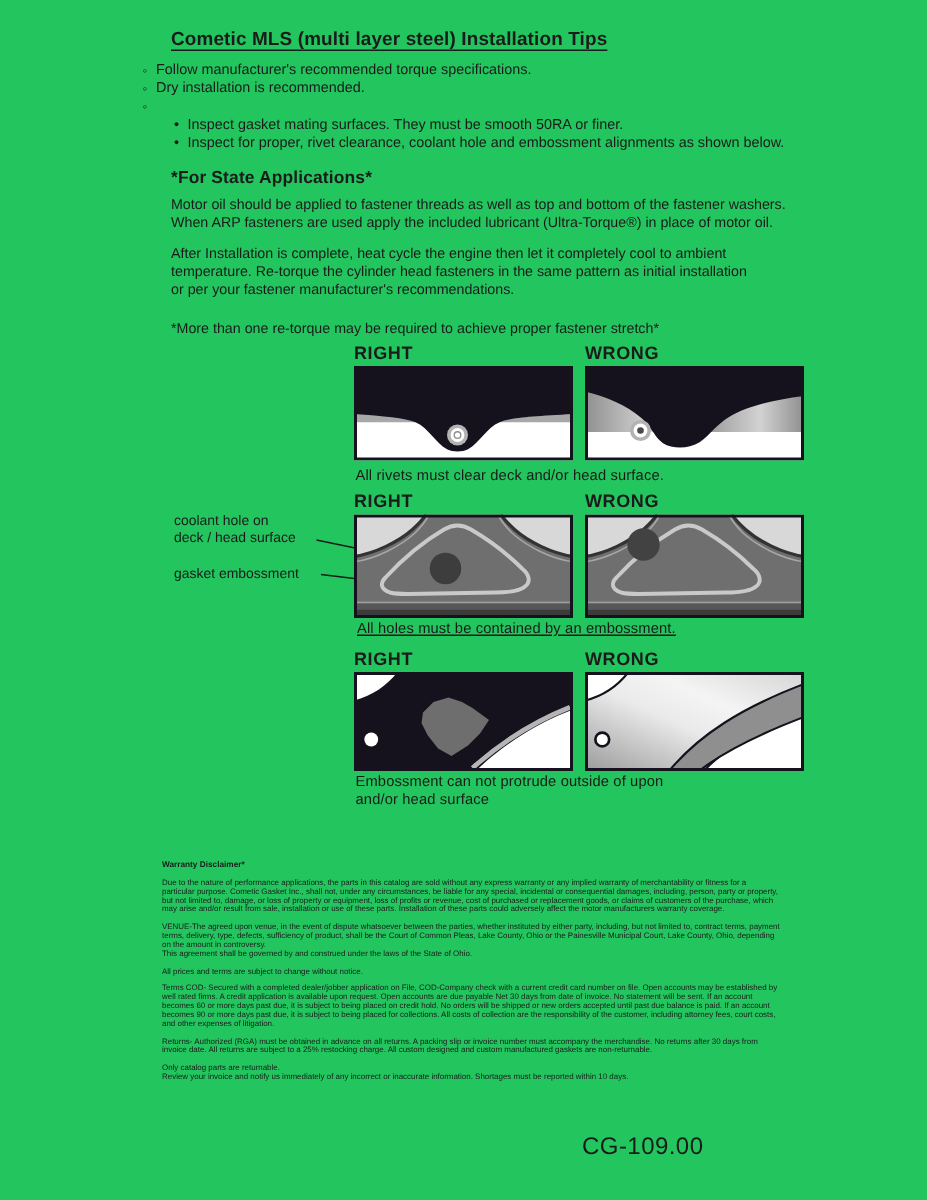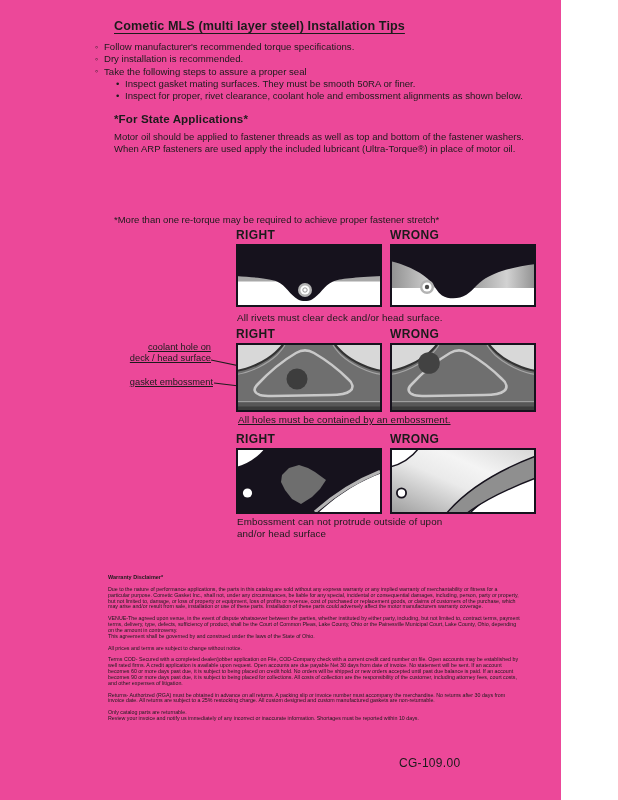--- a/index.html
+++ b/index.html
@@ -1,17 +1,17 @@
 <!DOCTYPE html>
 <html><head>
 <meta charset="utf-8">
 <style>
   html,body{margin:0;padding:0;background:#fff;}
   .page{
-    position:relative;width:561px;height:800px;background:#ec4899;
+    position:relative;width:618px;height:800px;background:#22c55e;
     font-family:"Liberation Sans","DejaVu Sans",sans-serif;color:#1b1b1b;overflow:hidden;
   }
   .abs{position:absolute;}
   .title{
     left:114px;top:19px;font-size:12.6px;font-weight:bold;letter-spacing:.1px;
     text-decoration:underline;text-decoration-thickness:1.3px;text-underline-offset:2.5px;
   }
   .tips{left:95px;top:41px;font-size:9.6px;line-height:12.3px;width:480px;}
   .tip{display:flex;}
   .tip .mk{flex:none;width:9px;}
@@ -21,61 +21,63 @@
   .para{left:114px;font-size:9.5px;line-height:11.8px;white-space:pre-line;width:492px;}
   .p1{top:131px;} .p2{top:164px;} .p3{top:214px;}
   .dlabel{width:146px;text-align:left;font-size:12px;font-weight:700;letter-spacing:.4px;}
   .r1l{top:228px;} .r2l{top:327px;} .r3l{top:432px;}
   .colL{left:236px;} .colR{left:390px;}
   .dbox{width:146px;}
   .dbox svg{display:block;}
   .b1{top:244px;} .b2{top:343px;} .b3{top:448px;}
   .caption{font-size:9.8px;line-height:11.5px;white-space:pre-line;letter-spacing:.1px;}
   .cap1{left:237px;top:312px;} .cap2{left:238px;top:414px;text-decoration:underline;} .cap3{left:237px;top:516px;}
-  .side-label{text-align:right;font-size:9.3px;line-height:11px;white-space:pre-line;text-decoration:underline;}
+  .side-label{font-size:9.3px;line-height:11px;white-space:pre-line;}
   .lbl-coolant{left:116px;top:342px;width:95px;}
   .lbl-emboss{left:116px;top:377px;width:97px;}
   .warranty{left:108px;top:575px;width:412px;font-size:5.3px;line-height:5.9px;}
   .warranty .wh{font-weight:bold;margin:0 0 5.8px 0;font-size:5.5px;}
   .warranty p{margin:0 0 5.8px 0;white-space:pre-line;}
-  .footer-code{left:388px;top:756px;font-size:12px;letter-spacing:.3px;margin-left:11px;}
+  .footer-code{left:388px;top:756px;font-size:16px;letter-spacing:.3px;}
 </style>
 </head>
 <body>
 
 <div class="page">
 
   <div class="abs title">Cometic MLS (multi layer steel) Installation Tips</div>
 
   <div class="abs tips">
     <div class="tip">
       <span class="mk mk-open">◦</span>
       <span>Follow manufacturer's recommended torque specifications.</span>
     </div>
     <div class="tip">
       <span class="mk mk-open">◦</span>
       <span>Dry installation is recommended.</span>
     </div>
     <div class="tip">
       <span class="mk mk-open">◦</span>
-      <span>Take the following steps to assure a proper seal</span>
     </div>
     <div class="tip sub">
       <span class="mk">•</span>
       <span>Inspect gasket mating surfaces.  They must be smooth 50RA or finer.</span>
     </div>
     <div class="tip sub">
       <span class="mk">•</span>
       <span>Inspect for proper, rivet clearance, coolant hole and embossment alignments as shown below.</span>
     </div>
   </div>
 
   <div class="abs diesel-h">*For State Applications*</div>
   <div class="abs para p1">Motor oil should be applied to fastener threads as well as top and bottom of the fastener washers.
 When ARP fasteners are used apply the included lubricant (Ultra-Torque®) in place of motor oil.</div>
+  <div class="abs para p2">After Installation is complete, heat cycle the engine then let it completely cool to ambient
+temperature. Re-torque the cylinder head fasteners in the same pattern as initial installation
+or per your fastener manufacturer's recommendations.</div>
   <div class="abs para p3">*More than one re-torque may be required to achieve proper fastener stretch*</div>
 
   <div class="abs dlabel r1l colL">RIGHT</div>
   <div class="abs dlabel r1l colR">WRONG</div>
 
   <div class="abs dbox b1 colL">
     <svg width="146" height="63" viewBox="0 0 146 63">
       <rect width="146" height="63" fill="#ffffff"></rect>
       <rect width="146" height="37.5" fill="#a8a8a8"></rect>
       <path d="M0,0 H146 V32 C118,33.5 104,34.5 97,37.5 C88,41.5 84,51 76,55.5 C72,57.5 66,57.5 62,55.5 C54,51 50,41.5 41,37.5 C34,34.5 20,33.5 0,32 Z" fill="#16121d"></path>

